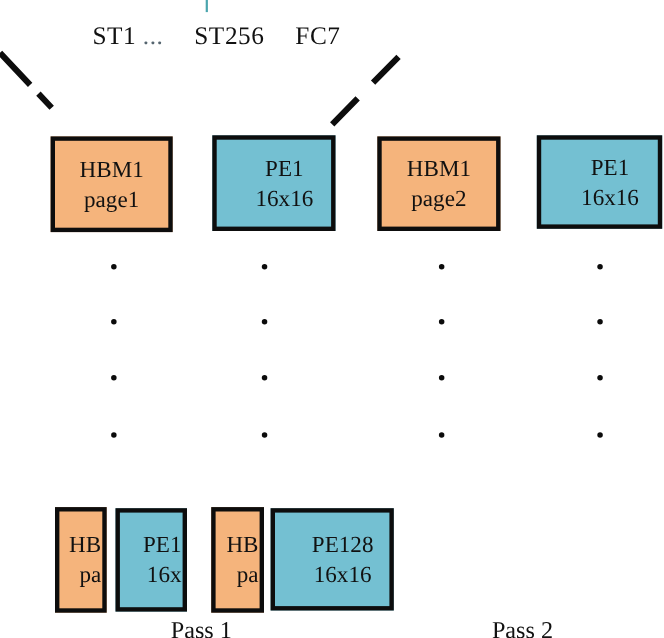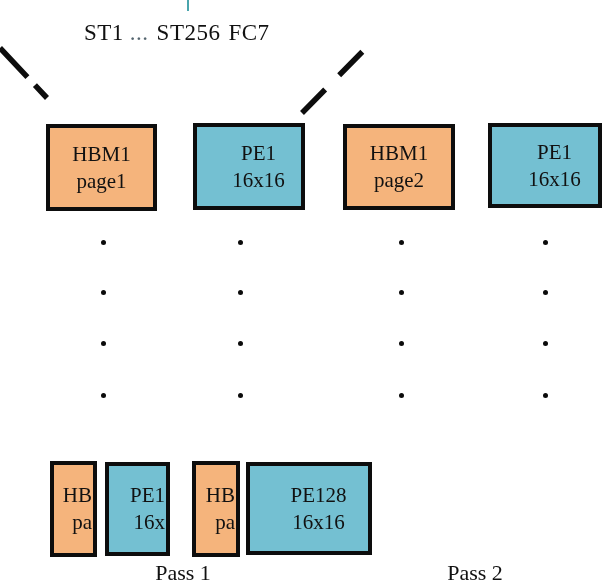--- a/index.html
+++ b/index.html
@@ -3,21 +3,21 @@
 <meta charset="utf-8">
 <style>
   html,body{margin:0;padding:0;background:#ffffff;}
   .canvas{
     position:relative;width:604px;height:580px;background:#ffffff;overflow:hidden;
     font-family:"Liberation Serif","DejaVu Serif",serif;color:#111;
   }
   .tick{position:absolute;left:187px;top:0;width:2px;height:11px;background:var(--tick,#4aa5ad);}
   .hdr{position:absolute;left:84px;top:20px;font-size:23px;white-space:nowrap;letter-spacing:0.5px;}
   .hdr .gap-sm{margin-left:6px;}
-  .hdr .gap-md{margin-left:8px;}
+  .hdr .gap-md{margin-left:28px;}
   .hdr .ellip{color:#55656f;}
   svg.connectors{position:absolute;left:0;top:0;pointer-events:none;}
   .box{
     position:absolute;box-sizing:border-box;border:4px solid var(--ink,#0d0d0d);
     display:flex;flex-direction:column;justify-content:center;align-items:center;
     font-size:21px;line-height:27px;text-align:center;overflow:hidden;
   }
   .hbm{background:var(--hbm,#f5b47c);text-align:center;}
   .pe{background:var(--pe,#74c0d2);padding-left:19px;}
   .clip{align-items:flex-end;text-align:left;padding-right:1px;}
@@ -79,21 +79,21 @@
     <span>pa</span>
   </div>
   <div class="box pe clip" style="left:105px;top:462px;width:65px;height:94px;">
     <span>PE1</span>
     <span>16x</span>
   </div>
   <div class="box hbm clip" style="left:192px;top:461px;width:48px;height:96px;">
     <span>HB</span>
     <span>pa</span>
   </div>
-  <div class="box pe" style="left:246px;top:462px;width:126px;height:93px;">
+  <div class="box pe" style="left:246px;top:462px;width:112px;height:93px;">
     <span>PE128</span>
     <span>16x16</span>
   </div>
 
   <div class="pass" style="left:143px;top:560px;">Pass 1</div>
   <div class="pass" style="left:435px;top:560px;">Pass 2</div>
 
 </div>
 
 </body></html>

